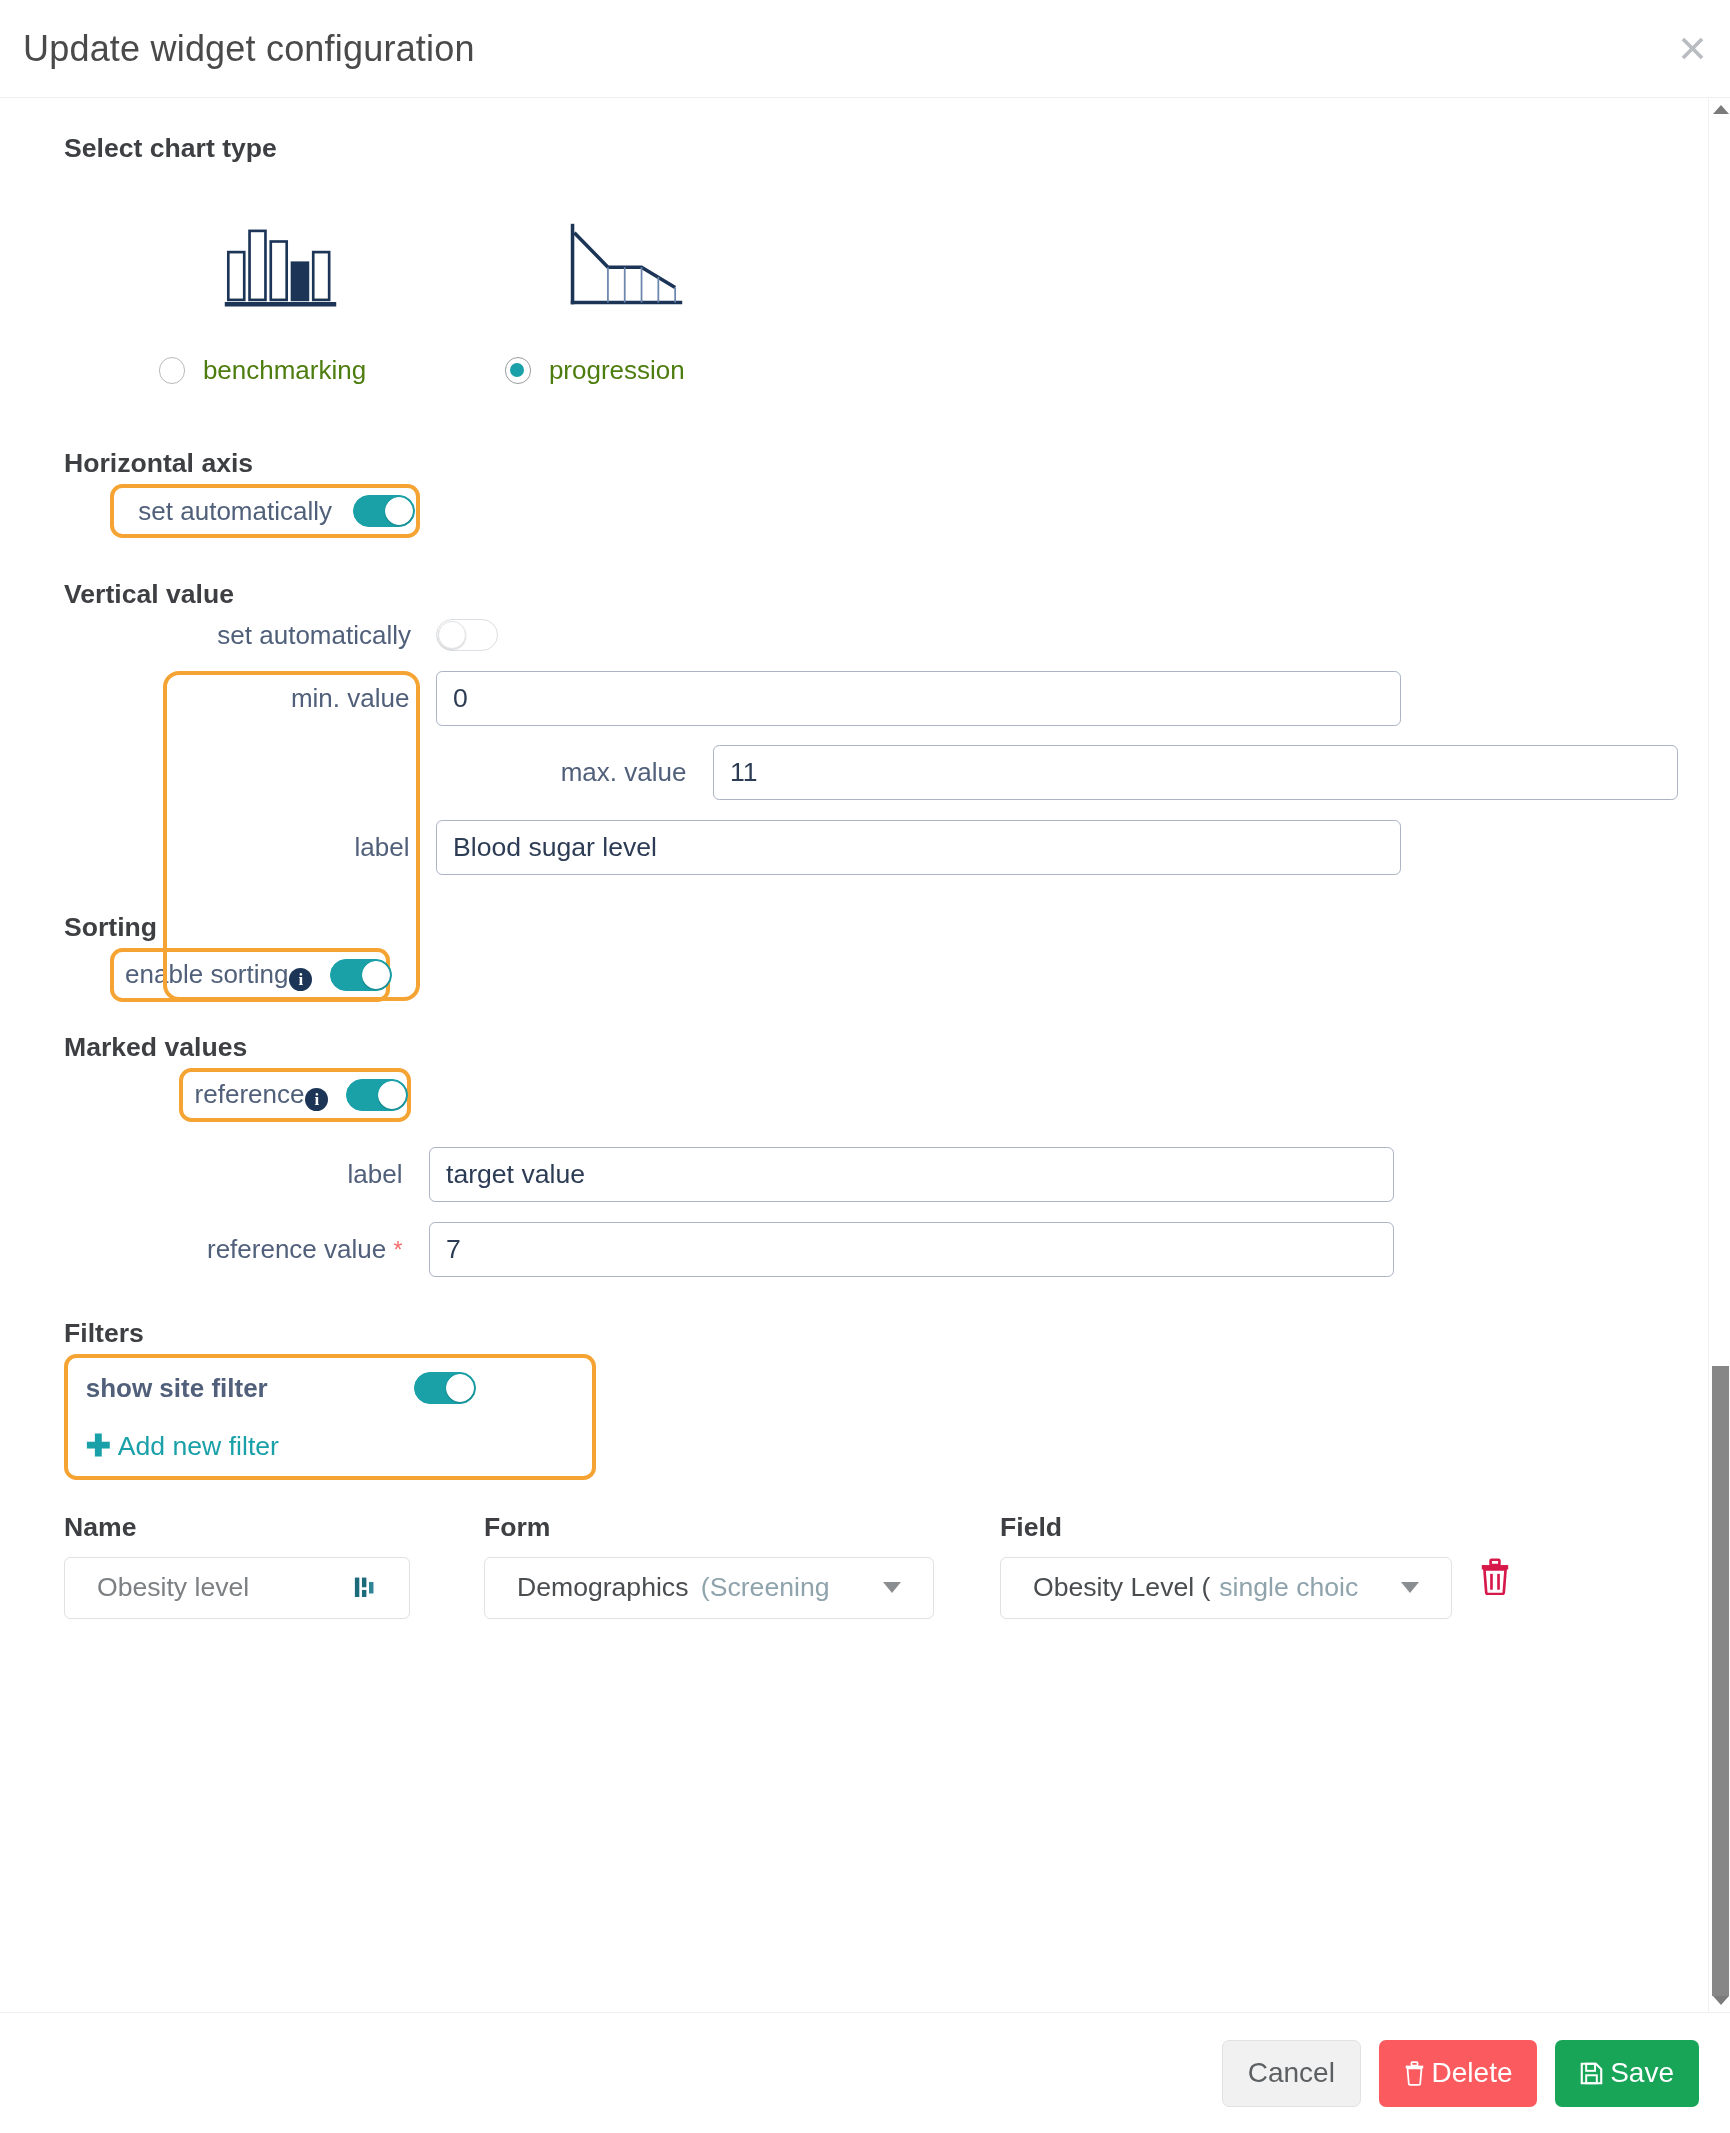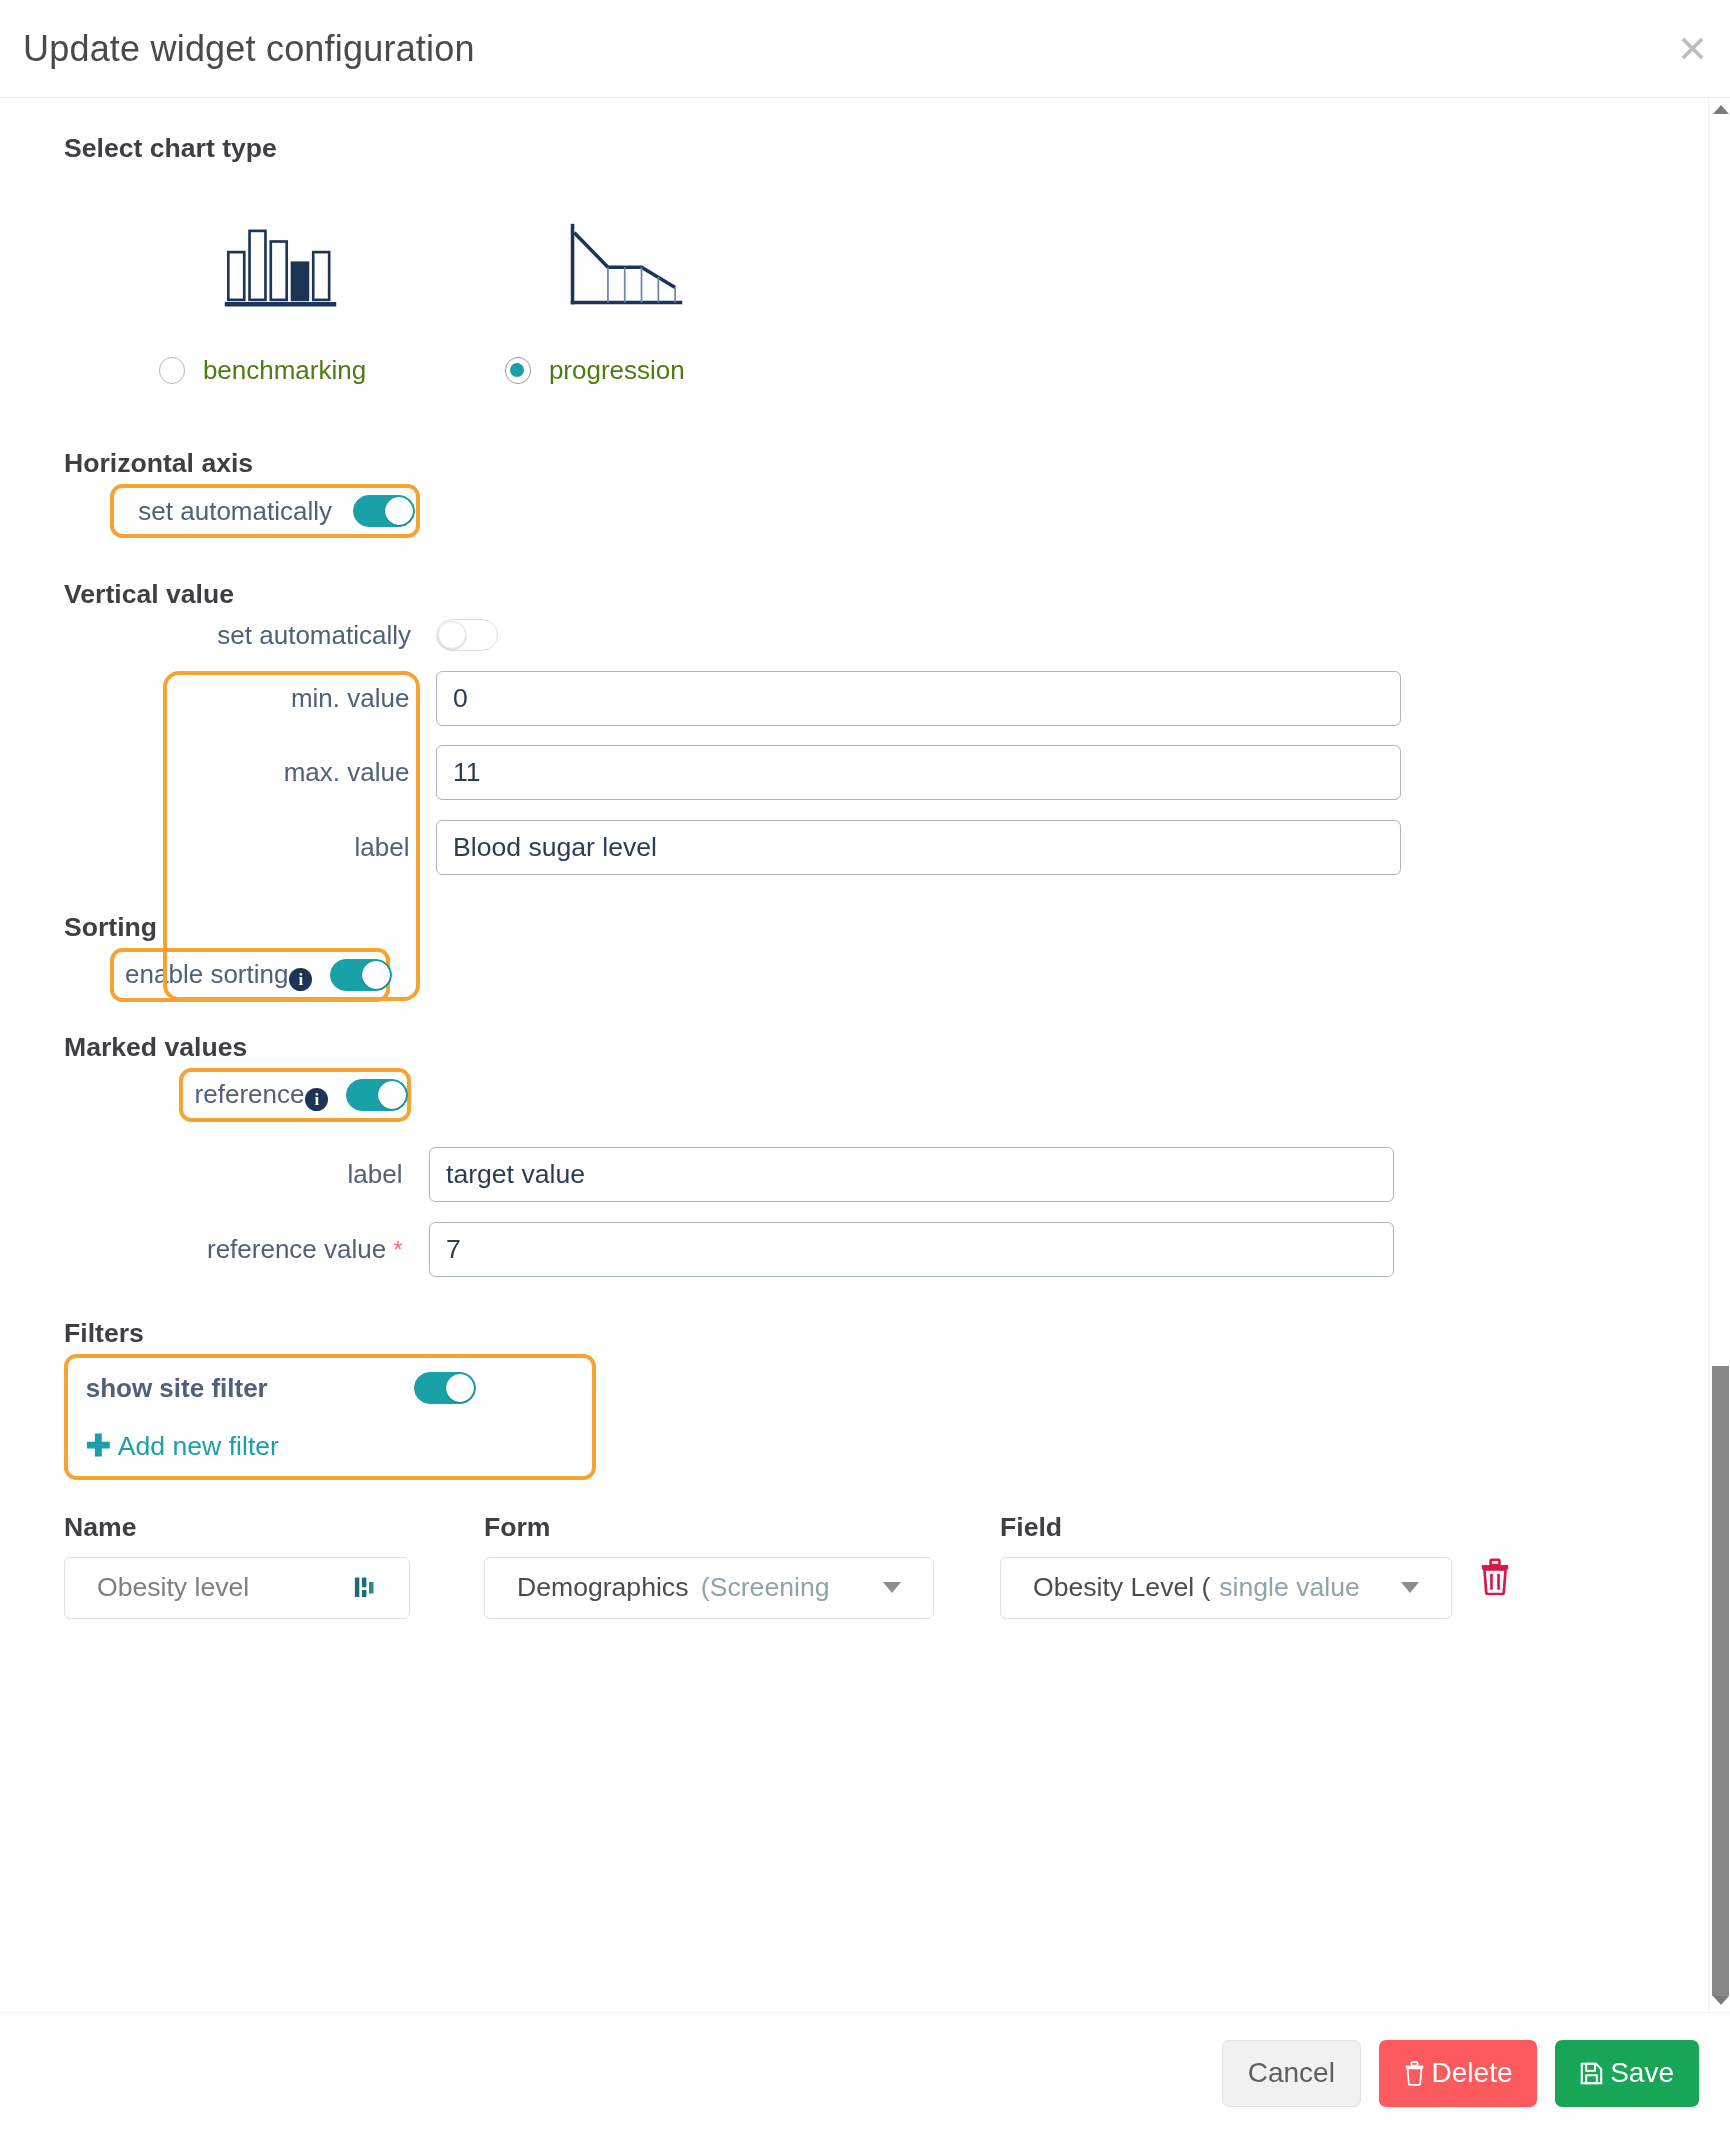--- a/index.html
+++ b/index.html
@@ -409,21 +409,21 @@
             </span>
         </div>
 
         <div style="position:relative; margin-top:19.5px;">
           <div style="position:absolute; left:99px; top:0; width:257px; height:330px; border:4.4px solid #f5a333; border-radius:16px;"></div>
 
           <div class="field-row" style="margin-top:16px;">
             <span class="field-label">min. value</span>
             <input class="text-input" type="text" value="0" style="">
           </div>
-          <div class="field-row" style="margin-top:16px;">
+          <div class="field-row" style="margin-top:16px;justify-content:flex-end;">
             <span class="field-label">max. value</span>
             <input class="text-input" type="text" value="11" style="">
           </div>
           <div class="field-row" style="margin-top:16px;">
             <span class="field-label">label</span>
             <input class="text-input" type="text" value="Blood sugar level" style="">
           </div>
         </div>
       </div>
 
@@ -501,21 +501,21 @@
               <span>Demographics</span>
               <span class="muted" style="margin-left:12.4px;">(Screening</span>
               <span class="caret"></span>
             </div>
           </div>
 
           <div class="ft-col ft-field">
             <div class="ft-head">Field</div>
             <div class="ctl">
               <span>Obesity Level (</span>
-              <span class="muted" style="margin-left:8.9px;">single value</span>
+              <span class="muted" style="margin-left:8.9px;">single choic</span>
               <span class="caret"></span>
             </div>
           </div>
 
           <div class="trash-btn">
             <svg width="32" height="37" viewBox="0 0 36 42">
               <rect x="3" y="8" width="30" height="5" fill="#d6194a"></rect>
               <rect x="13" y="2" width="10" height="6" rx="1" fill="none" stroke="#d6194a" stroke-width="3"></rect>
               <path d="M6 13 L8 39 Q8 41 10 41 L26 41 Q28 41 28 39 L30 13 Z" fill="none" stroke="#d6194a" stroke-width="3"></path>
               <line x1="14" y1="18" x2="14" y2="36" stroke="#d6194a" stroke-width="3"></line>

